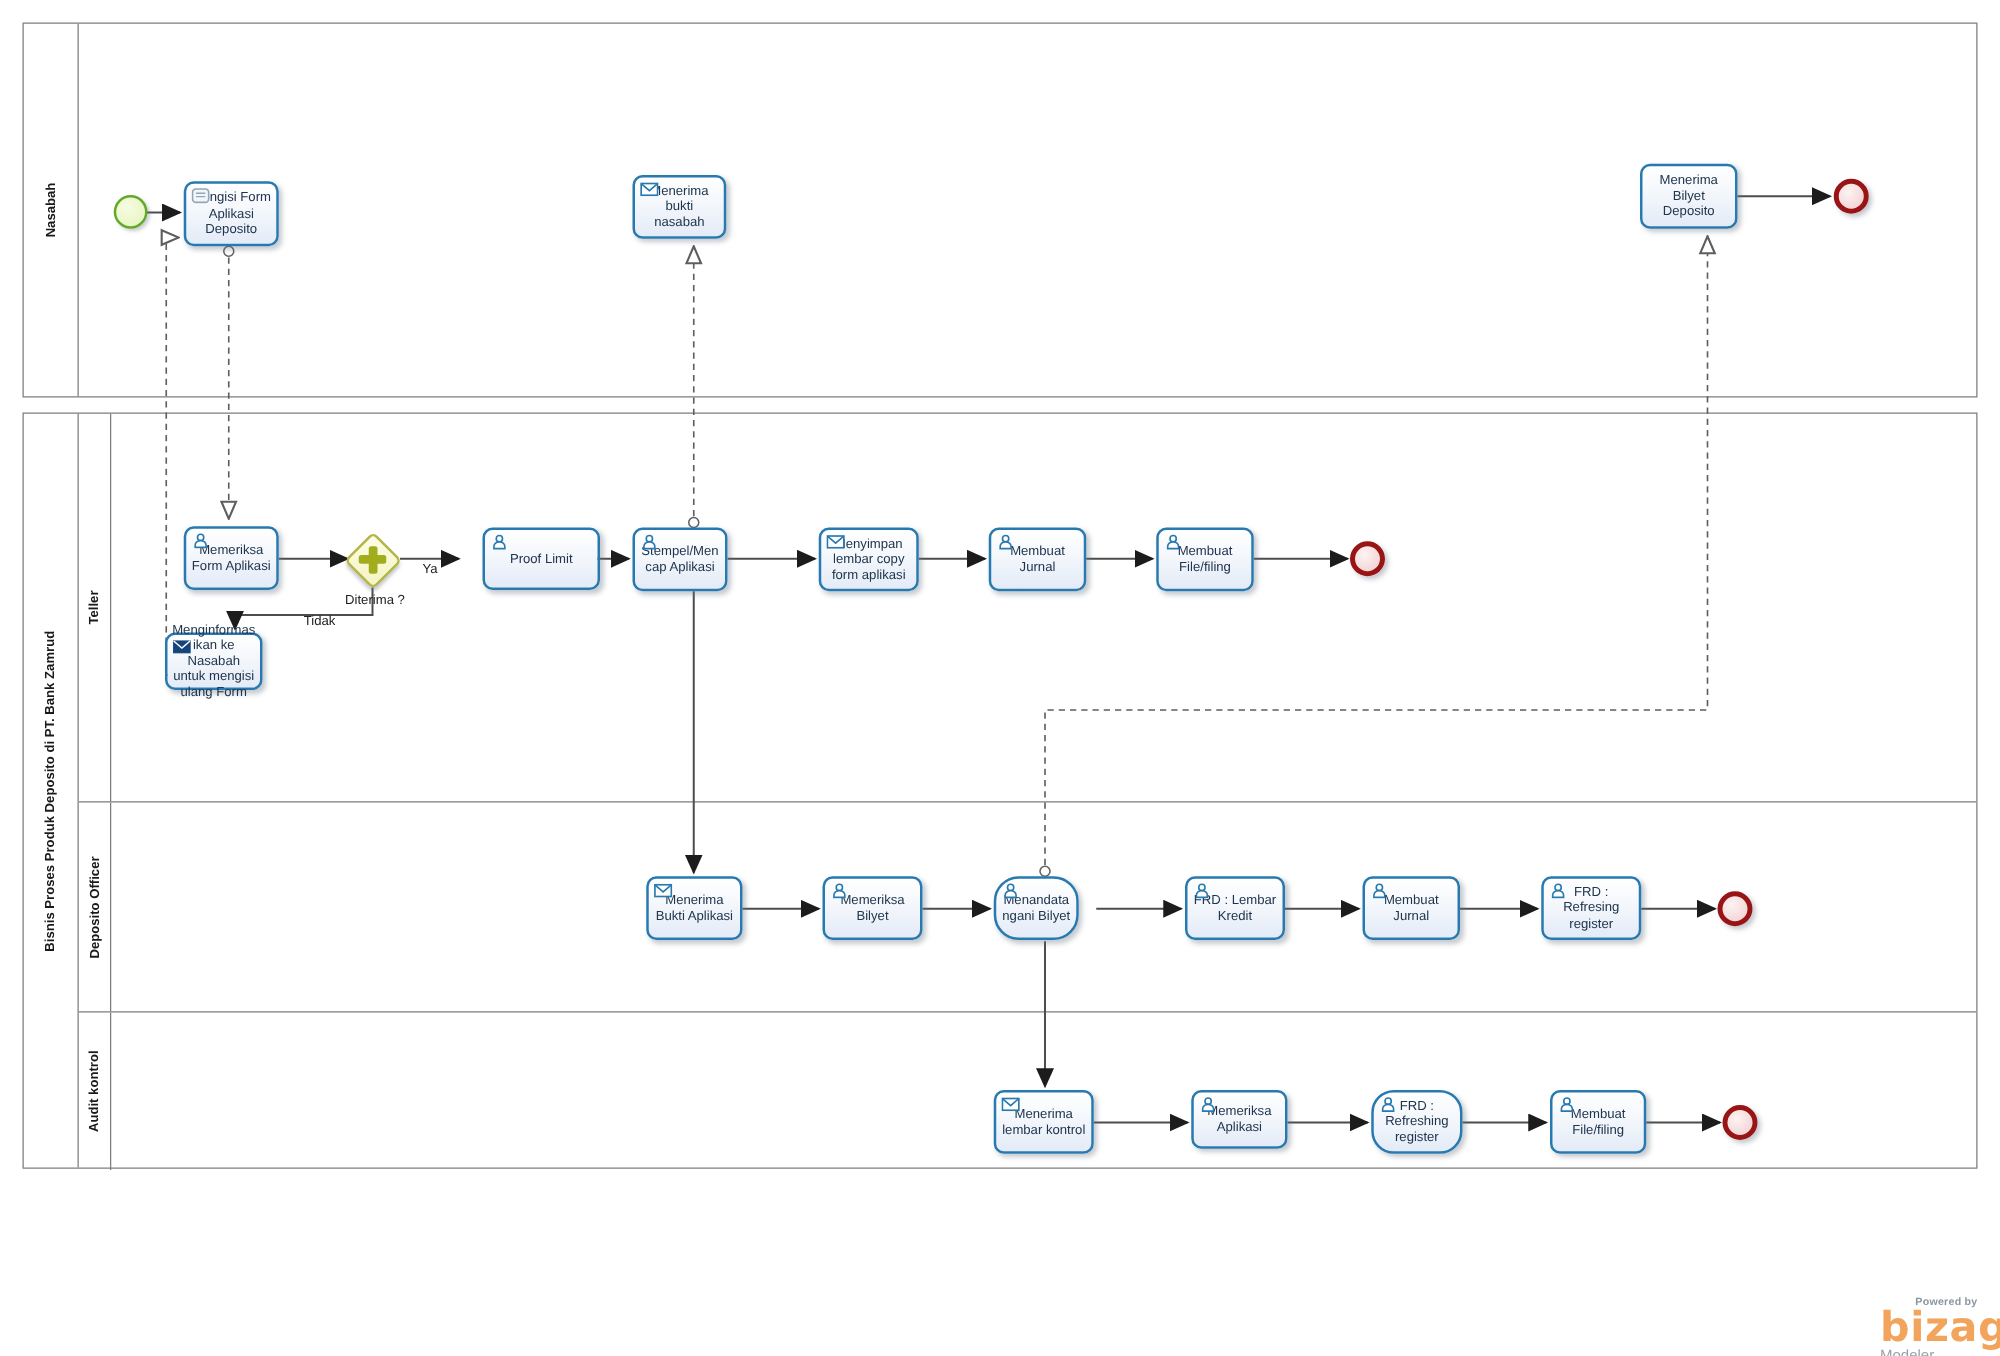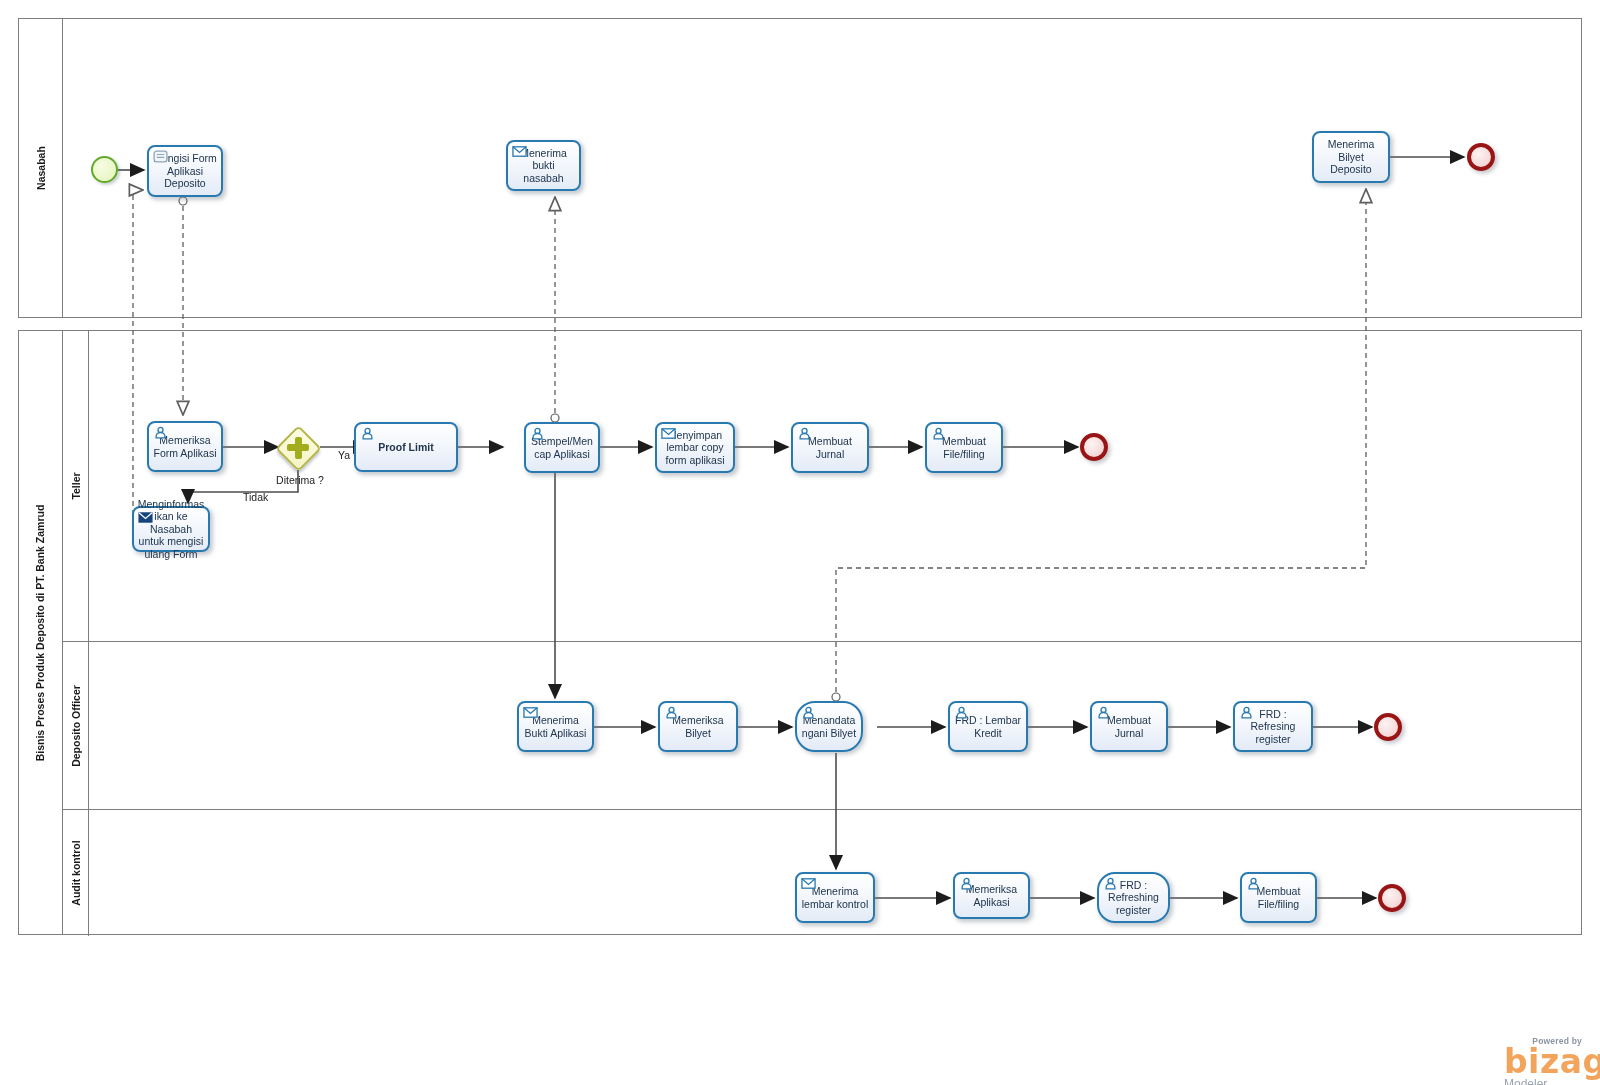--- a/index.html
+++ b/index.html
@@ -176,30 +176,30 @@
   </div>
   <div class="task" style="left:132px;top:506px;width:78px;height:46px;">
     <span class="ticon">
         <svg viewBox="0 0 16 12">
           <rect x="1" y="1" width="14" height="10" fill="#16457c" stroke="#16457c" stroke-width="1"></rect>
           <path d="M1,1 L8,7 L15,1" fill="none" stroke="#fff" stroke-width="1.3"></path>
         </svg>
       </span>
     <span class="tlabel">Menginformasikan ke Nasabah untuk mengisi ulang Form</span>
   </div>
-  <div class="task" style="left:354px;top:422px;width:104px;height:50px;font-weight:bold;">
+  <div class="task" style="left:386px;top:422px;width:94px;height:50px;">
     <span class="ticon">
         <svg viewBox="0 0 14 14">
           <circle cx="7" cy="4.2" r="2.7" fill="#fff" stroke="#2779b0" stroke-width="1.4"></circle>
           <path d="M2.3,12.8 v-1.9 a4.7,3.9 0 0 1 9.4,0 v1.9 z" fill="#fff" stroke="#2779b0" stroke-width="1.4"></path>
         </svg>
       </span>
     <span class="tlabel">Proof Limit</span>
   </div>
-  <div class="task" style="left:524px;top:422px;width:76px;height:51px;">
+  <div class="task" style="left:506px;top:422px;width:76px;height:51px;">
     <span class="ticon">
         <svg viewBox="0 0 14 14">
           <circle cx="7" cy="4.2" r="2.7" fill="#fff" stroke="#2779b0" stroke-width="1.4"></circle>
           <path d="M2.3,12.8 v-1.9 a4.7,3.9 0 0 1 9.4,0 v1.9 z" fill="#fff" stroke="#2779b0" stroke-width="1.4"></path>
         </svg>
       </span>
     <span class="tlabel">Stempel/Mencap Aplikasi</span>
   </div>
   <div class="task" style="left:655px;top:422px;width:80px;height:51px;">
     <span class="ticon">

